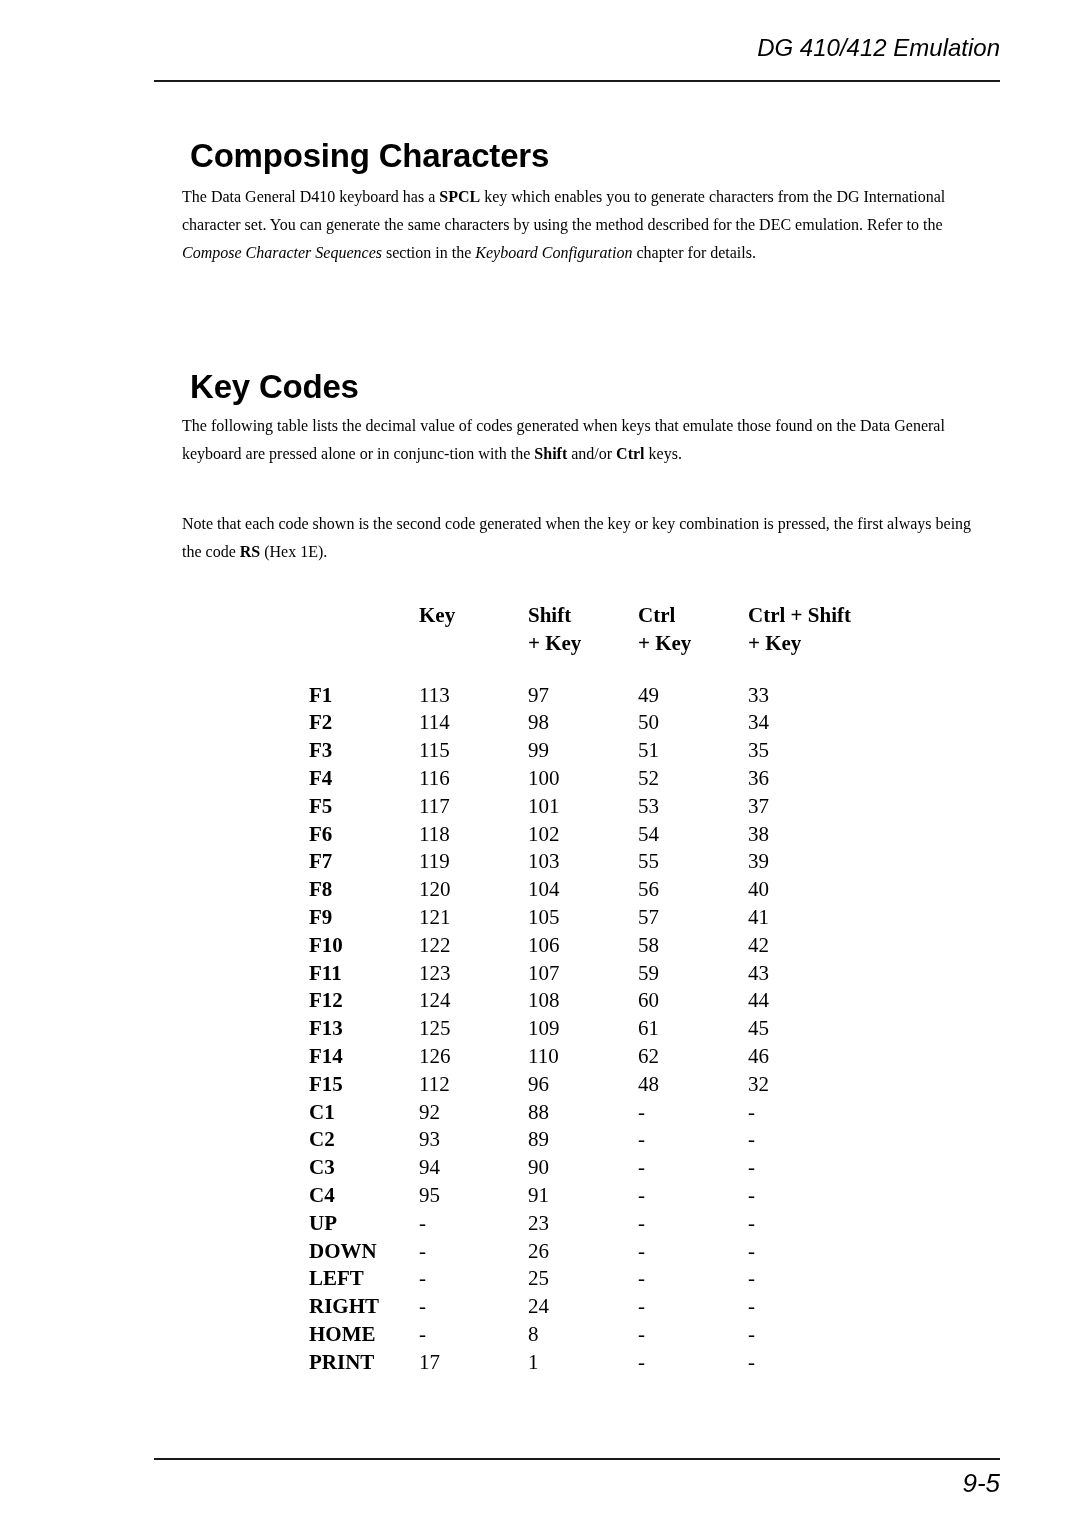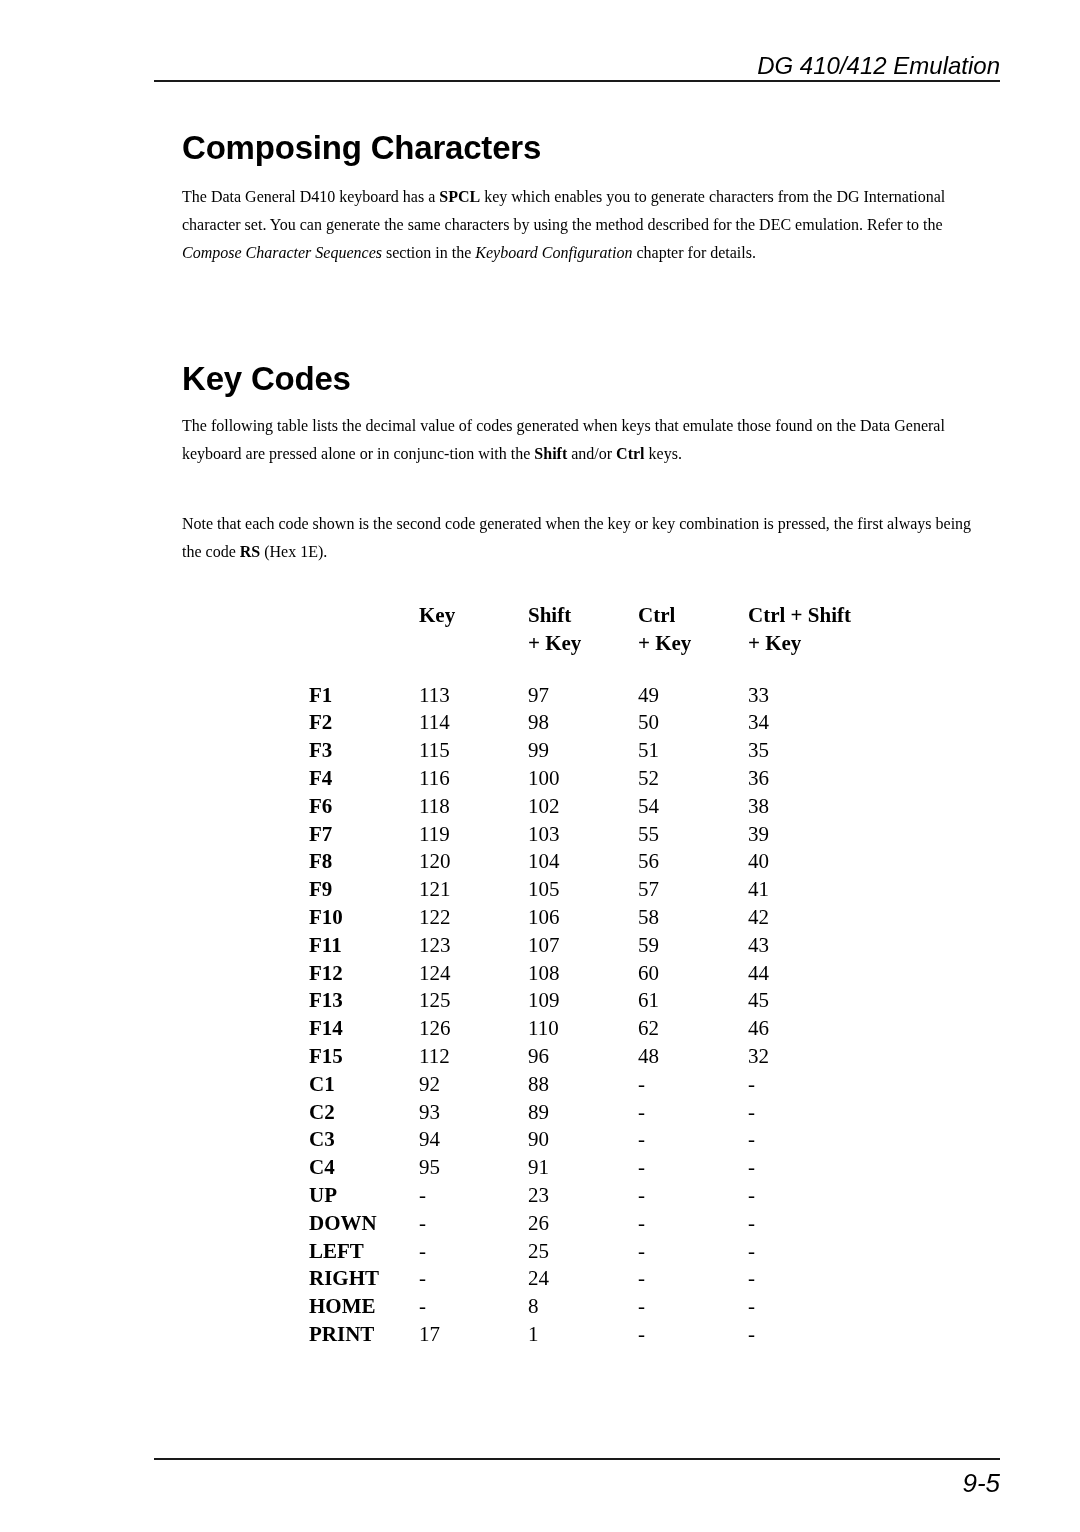--- a/index.html
+++ b/index.html
@@ -11,40 +11,40 @@
       width: 1080px;
       height: 1532px;
       position: relative;
       overflow: hidden;
       color: #000000;
       font-family: "Liberation Serif", serif;
     }
     .running-head {
       position: absolute;
       left: 154px;
-      top: 50px;
+      top: 32px;
       width: 846px;
       text-align: right;
       font-family: "Liberation Sans", sans-serif;
       font-style: italic;
       font-size: 24px;
       line-height: 32px;
     }
     .rule {
       position: absolute;
       left: 154px;
       width: 846px;
       height: 0;
       border-top: 2px solid #1a1a1a;
     }
     .rule.top { top: 80px; }
     .rule.bottom { top: 1458px; }
     h1 {
       position: absolute;
-      margin: 0;
+      margin: 8px;
       left: 182px;
       font-family: "Liberation Sans", sans-serif;
       font-weight: bold;
       font-size: 33px;
       line-height: 40px;
       letter-spacing: -0.2px;
     }
     h1.h-compose { top: 128px; }
     h1.h-keycodes { top: 359px; }
     .para {
@@ -156,20 +156,27 @@
         <div class="col-4">35</div>
       </div>
       <div class="row">
         <div class="col-k key-name">F4</div>
         <div class="col-1">116</div>
         <div class="col-2">100</div>
         <div class="col-3">52</div>
         <div class="col-4">36</div>
       </div>
       <div class="row">
+        <div class="col-k key-name">F5</div>
+        <div class="col-1">117</div>
+        <div class="col-2">101</div>
+        <div class="col-3">53</div>
+        <div class="col-4">37</div>
+      </div>
+      <div class="row">
         <div class="col-k key-name">F6</div>
         <div class="col-1">118</div>
         <div class="col-2">102</div>
         <div class="col-3">54</div>
         <div class="col-4">38</div>
       </div>
       <div class="row">
         <div class="col-k key-name">F7</div>
         <div class="col-1">119</div>
         <div class="col-2">103</div>

